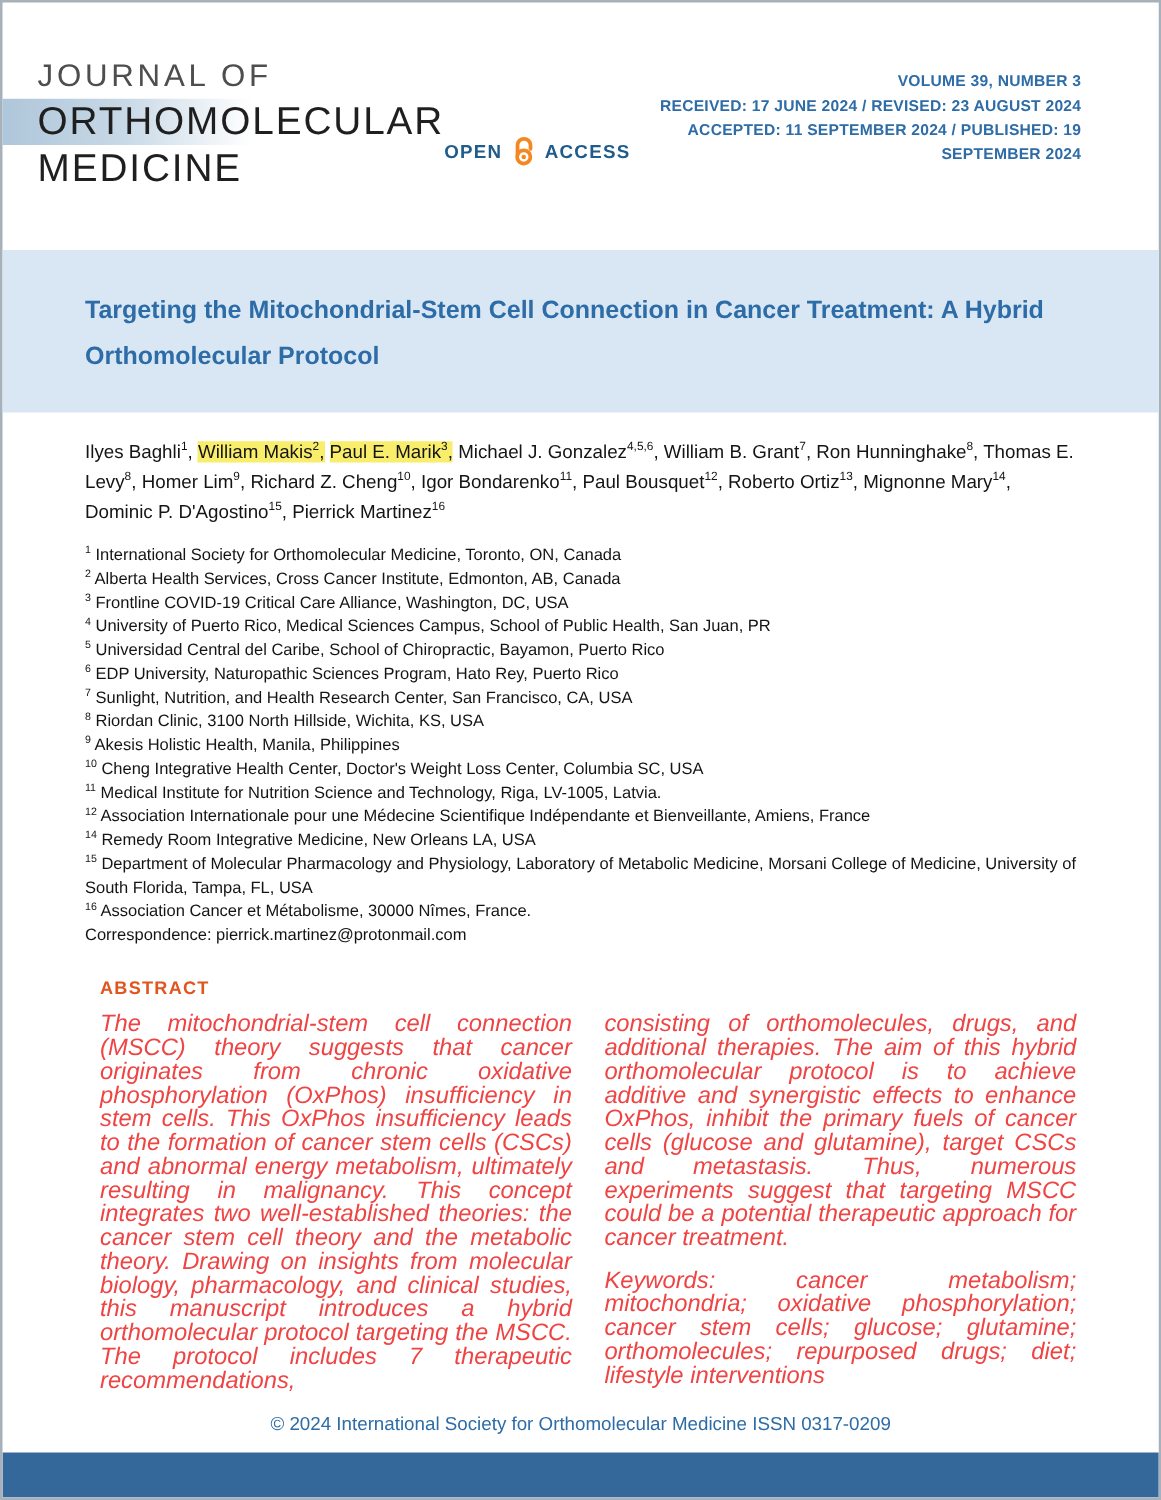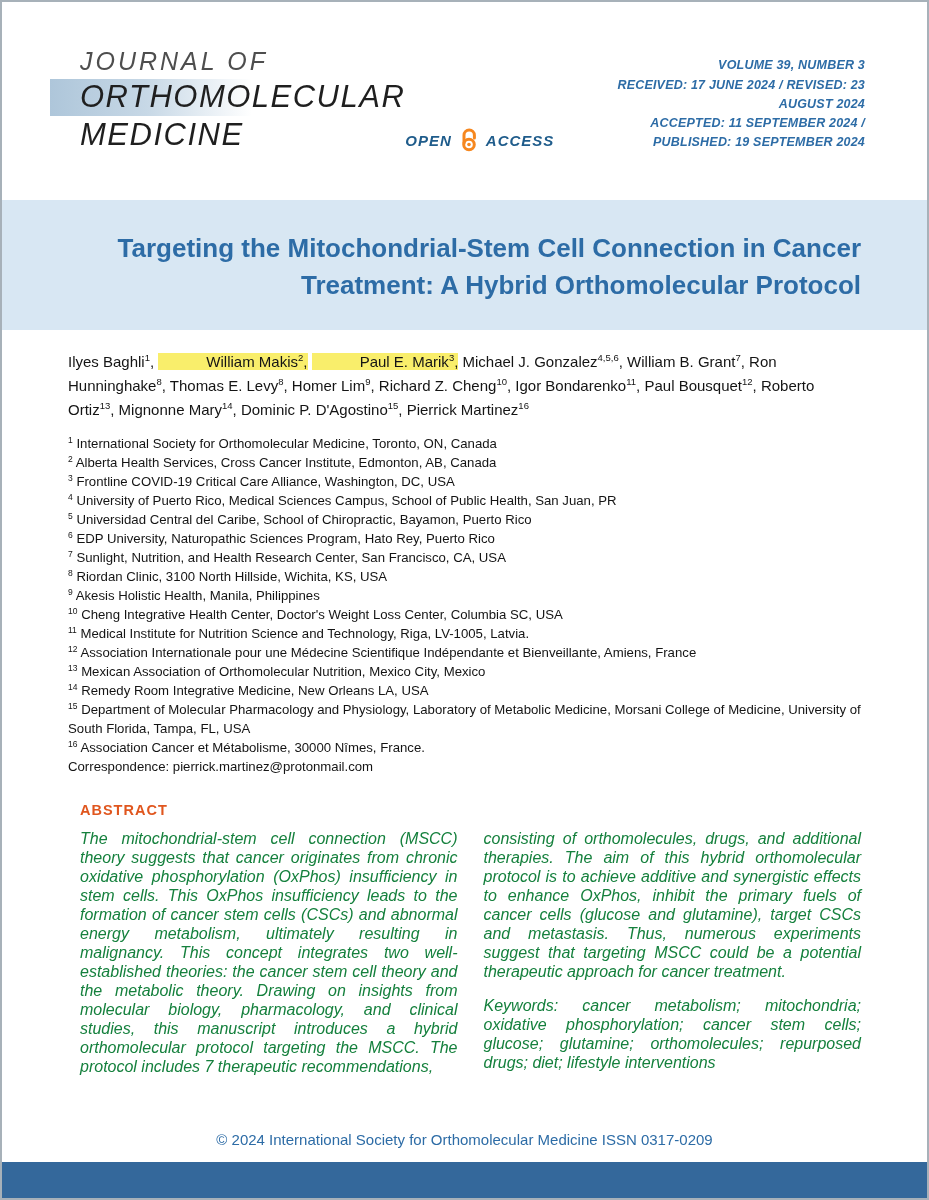--- a/index.html
+++ b/index.html
@@ -6,51 +6,51 @@
   body { background:#ffffff; }
   .page {
     width:929px; height:1200px;
     background:#ffffff;
     border:2px solid #a7b1b9;
     font-family:"Liberation Sans", sans-serif;
     display:flex; flex-direction:column;
     overflow:hidden; position:relative;
   }
   
-  .header { display:flex; justify-content:space-between; align-items:flex-start; padding:42px 62px 0 78px;font-style:italic; }
+  .header { display:flex; justify-content:space-between; align-items:flex-start; padding:42px 62px 0 28px; }
   .logo { position:relative; }
   .logo-band {
     position:absolute; left:-30px; top:35px; width:202px; height:37px;
     background:linear-gradient(90deg, #aec6da 0%, #c7d8e6 48%, rgba(199,216,230,0) 100%);
   }
   .logo-l1 { position:relative; font-size:25px; letter-spacing:3px; color:#4e4e4e; line-height:34px; }
   .logo-l2 { position:relative; font-size:31px; letter-spacing:1.5px; color:#1f1f1f; line-height:38px; }
   .logo-l3 { position:relative; font-size:31px; letter-spacing:1.5px; color:#1f1f1f; line-height:38px; }
   .header-right { display:flex; align-items:flex-end; gap:20px; padding-top:12px; }
   .open-access { display:flex; align-items:center; gap:5px; font-weight:bold; font-size:15px; letter-spacing:1px; color:#1f5c8b; }
   .meta { text-align:right; color:#2d6ca6; font-weight:bold; font-size:12.5px; line-height:19px; letter-spacing:0.2px; }
   .meta .vol { margin-bottom:1px; }
   
   .title-band { background:#d8e7f3; padding:20px 66px 26px; margin-top:46px; }
   .category { color:#e0561e; font-weight:bold; font-size:12.5px; letter-spacing:1.3px; }
-  .title { color:#2d6ca6; font-weight:bold; font-size:26px; line-height:37px; margin-top:10px;text-align:right; }
+  .title { color:#2d6ca6; font-weight:bold; font-size:20px; line-height:37px; margin-top:10px; }
   
   .content { padding:0 66px; }
   .authors { margin-top:20px; font-size:15px; line-height:24px; color:#141414; }
   sup { font-size:9.5px; line-height:0; }
   .aff-line sup { font-size:8.5px; }
-  .hl { background:#f9ee6b;padding-left:48px; }
+  .hl { background:#f9ee6b; }
   .affiliations { margin-top:12px; font-size:13.2px; line-height:19px; color:#141414; }
   .correspondence { margin-top:0; }
   .citation { margin-top:20px; font-size:13.2px; line-height:19px; color:#141414; }
   
   .abstract { margin-top:26px;margin-left:12px; }
   .abstract-heading { color:#e0561e; font-weight:bold; font-size:14.5px; letter-spacing:1px; }
   .abstract-cols { display:flex; gap:26px; margin-top:11px; }
-  .abs-col { flex:1; font-style:italic; text-align:justify; font-size:16px; line-height:19px; color:#15803d; }
+  .abs-col { flex:1; font-style:italic; text-align:justify; font-size:19px; line-height:19px; color:#ef4444; }
   .keywords { margin-top:15px; }
   .kw-label { font-weight:normal; }
   
   .footer { margin-top:auto; }
   .footer-text { text-align:center; color:#2d6ca6; font-size:15px; margin-bottom:14px; }
   .footer-bar { height:36px; background:#34689b; }
 </style>
 </head>
 <body>
 
@@ -96,21 +96,20 @@
           <div class="aff-line"><sup>3</sup> Frontline COVID-19 Critical Care Alliance, Washington, DC, USA</div>
           <div class="aff-line"><sup>4</sup> University of Puerto Rico, Medical Sciences Campus, School of Public Health, San Juan, PR</div>
           <div class="aff-line"><sup>5</sup> Universidad Central del Caribe, School of Chiropractic, Bayamon, Puerto Rico</div>
           <div class="aff-line"><sup>6</sup> EDP University, Naturopathic Sciences Program, Hato Rey, Puerto Rico</div>
           <div class="aff-line"><sup>7</sup> Sunlight, Nutrition, and Health Research Center, San Francisco, CA, USA</div>
           <div class="aff-line"><sup>8</sup> Riordan Clinic, 3100 North Hillside, Wichita, KS, USA</div>
           <div class="aff-line"><sup>9</sup> Akesis Holistic Health, Manila, Philippines</div>
           <div class="aff-line"><sup>10</sup> Cheng Integrative Health Center, Doctor's Weight Loss Center, Columbia SC, USA</div>
           <div class="aff-line"><sup>11</sup> Medical Institute for Nutrition Science and Technology, Riga, LV-1005, Latvia.</div>
           <div class="aff-line"><sup>12</sup> Association Internationale pour une Médecine Scientifique Indépendante et Bienveillante, Amiens, France</div>
-          <div class="aff-line"><sup>13</sup> Mexican Association of Orthomolecular Nutrition, Mexico City, Mexico</div>
           <div class="aff-line"><sup>14</sup> Remedy Room Integrative Medicine, New Orleans LA, USA</div>
           <div class="aff-line"><sup>15</sup> Department of Molecular Pharmacology and Physiology, Laboratory of Metabolic Medicine, Morsani College of Medicine, University of South Florida, Tampa, FL, USA</div>
           <div class="aff-line"><sup>16</sup> Association Cancer et Métabolisme, 30000 Nîmes, France.</div>
         </div>
       <div class="aff-line correspondence"><span>Correspondence: </span><span>pierrick.martinez@protonmail.com</span></div>
     </div>
 
 
     <div class="abstract">
       <div class="abstract-heading">ABSTRACT</div>

